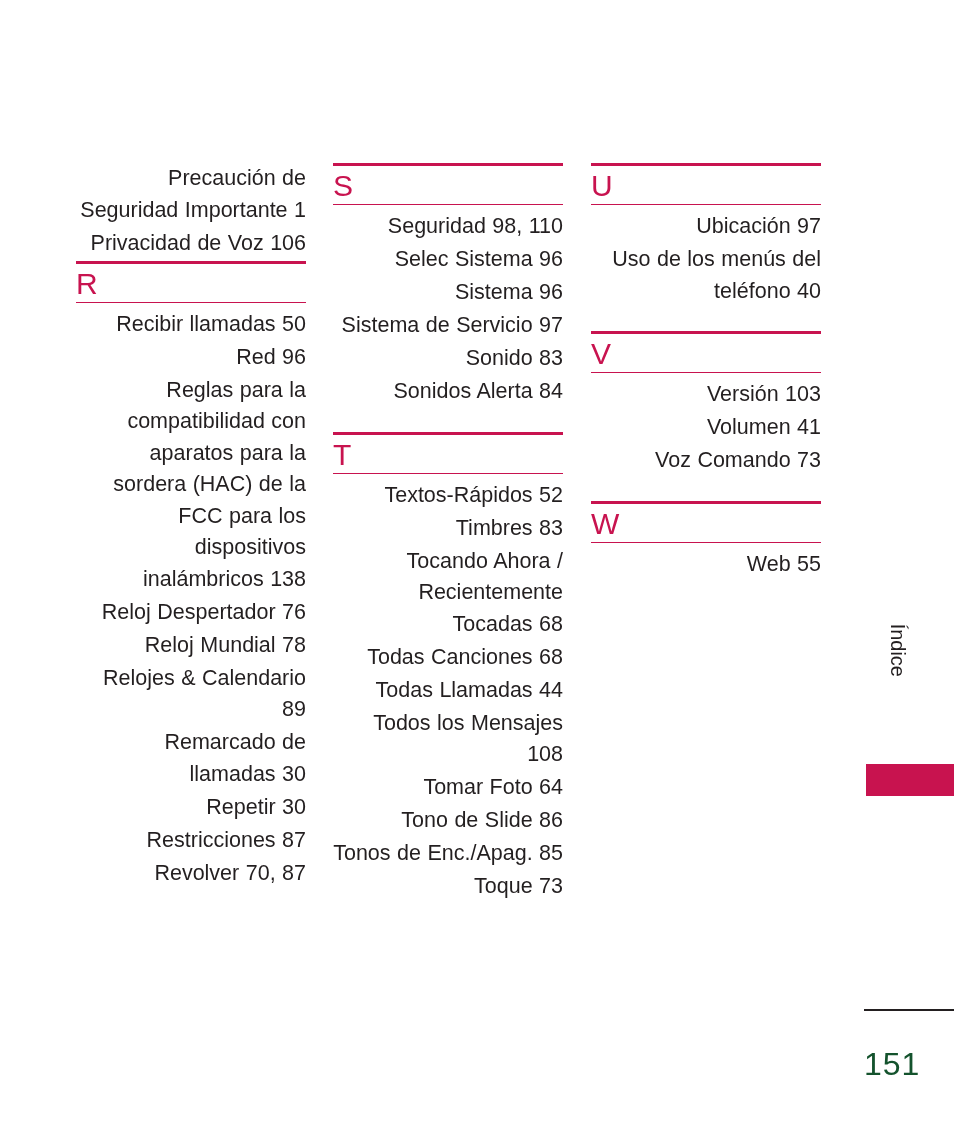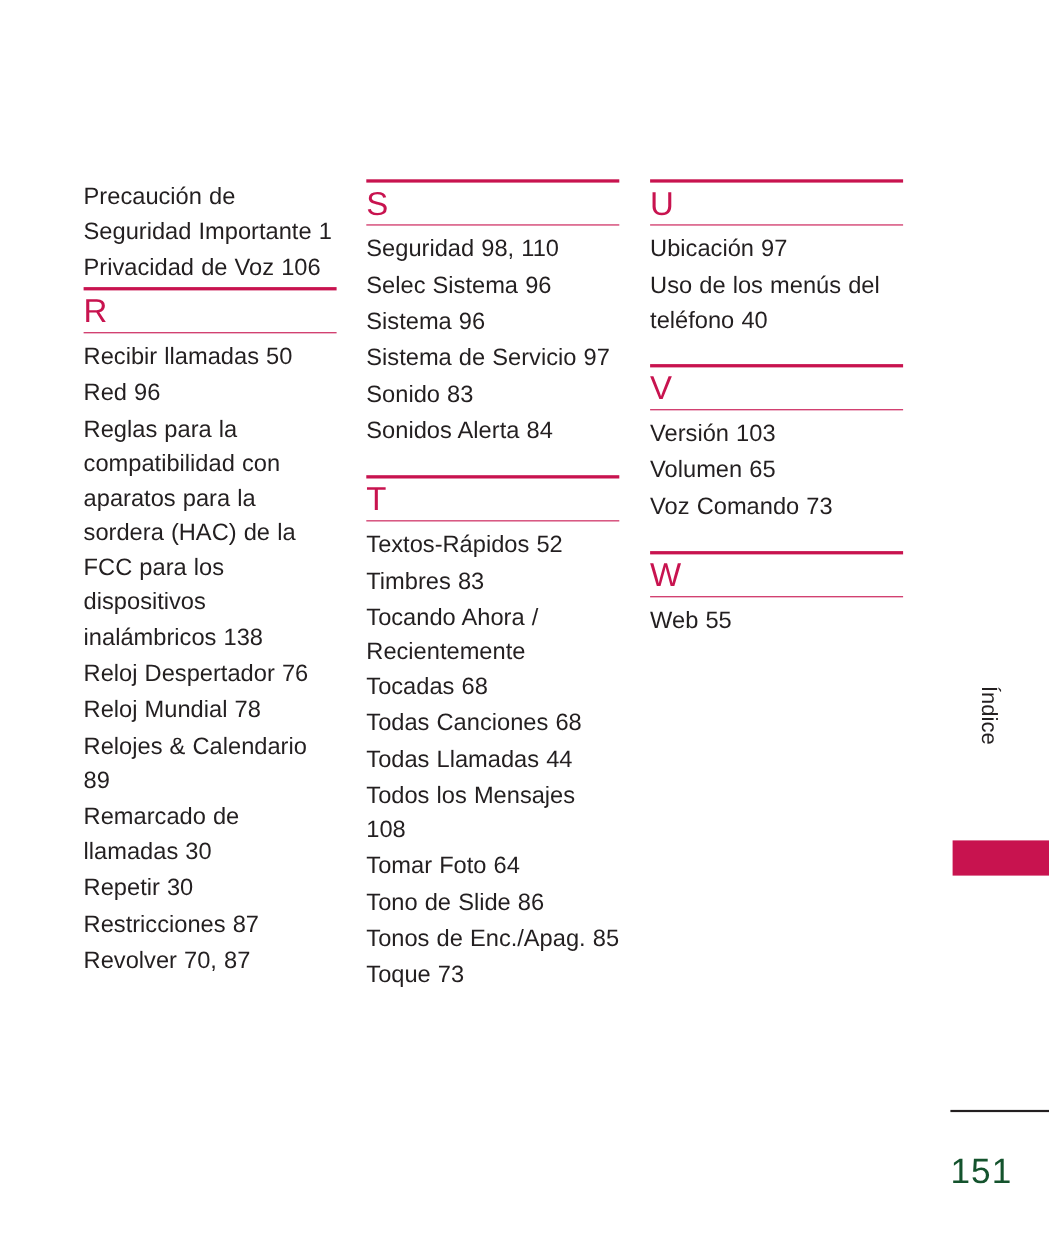--- a/index.html
+++ b/index.html
@@ -59,20 +59,21 @@
     font-size: 30px;
     line-height: 34px;
     font-weight: 400;
     padding: 3px 0 1px 0;
     letter-spacing: 0;
   }
 
   
   .entries {
     padding-top: 6px;
+    text-align: right;
   }
   .entry {
     font-size: 21.5px;
     line-height: 31.5px;
     color: #231f20;
     margin: 0 0 1.5px 0;
     word-spacing: 0.5px;
   }
 
   
@@ -202,21 +203,21 @@
         <div class="entry">Ubicación 97</div>
         <div class="entry">Uso de los menús del teléfono 40</div>
       </div>
     </div>
     <div class="section">
       <div class="rule-thick"></div>
       <div class="section-letter">V</div>
       <div class="rule-thin"></div>
       <div class="entries">
         <div class="entry">Versión 103</div>
-        <div class="entry">Volumen 65</div>
+        <div class="entry">Volumen 41</div>
         <div class="entry">Voz Comando 73</div>
       </div>
     </div>
     <div class="section">
       <div class="rule-thick"></div>
       <div class="section-letter">W</div>
       <div class="rule-thin"></div>
       <div class="entries">
         <div class="entry">Web 55</div>
       </div>

